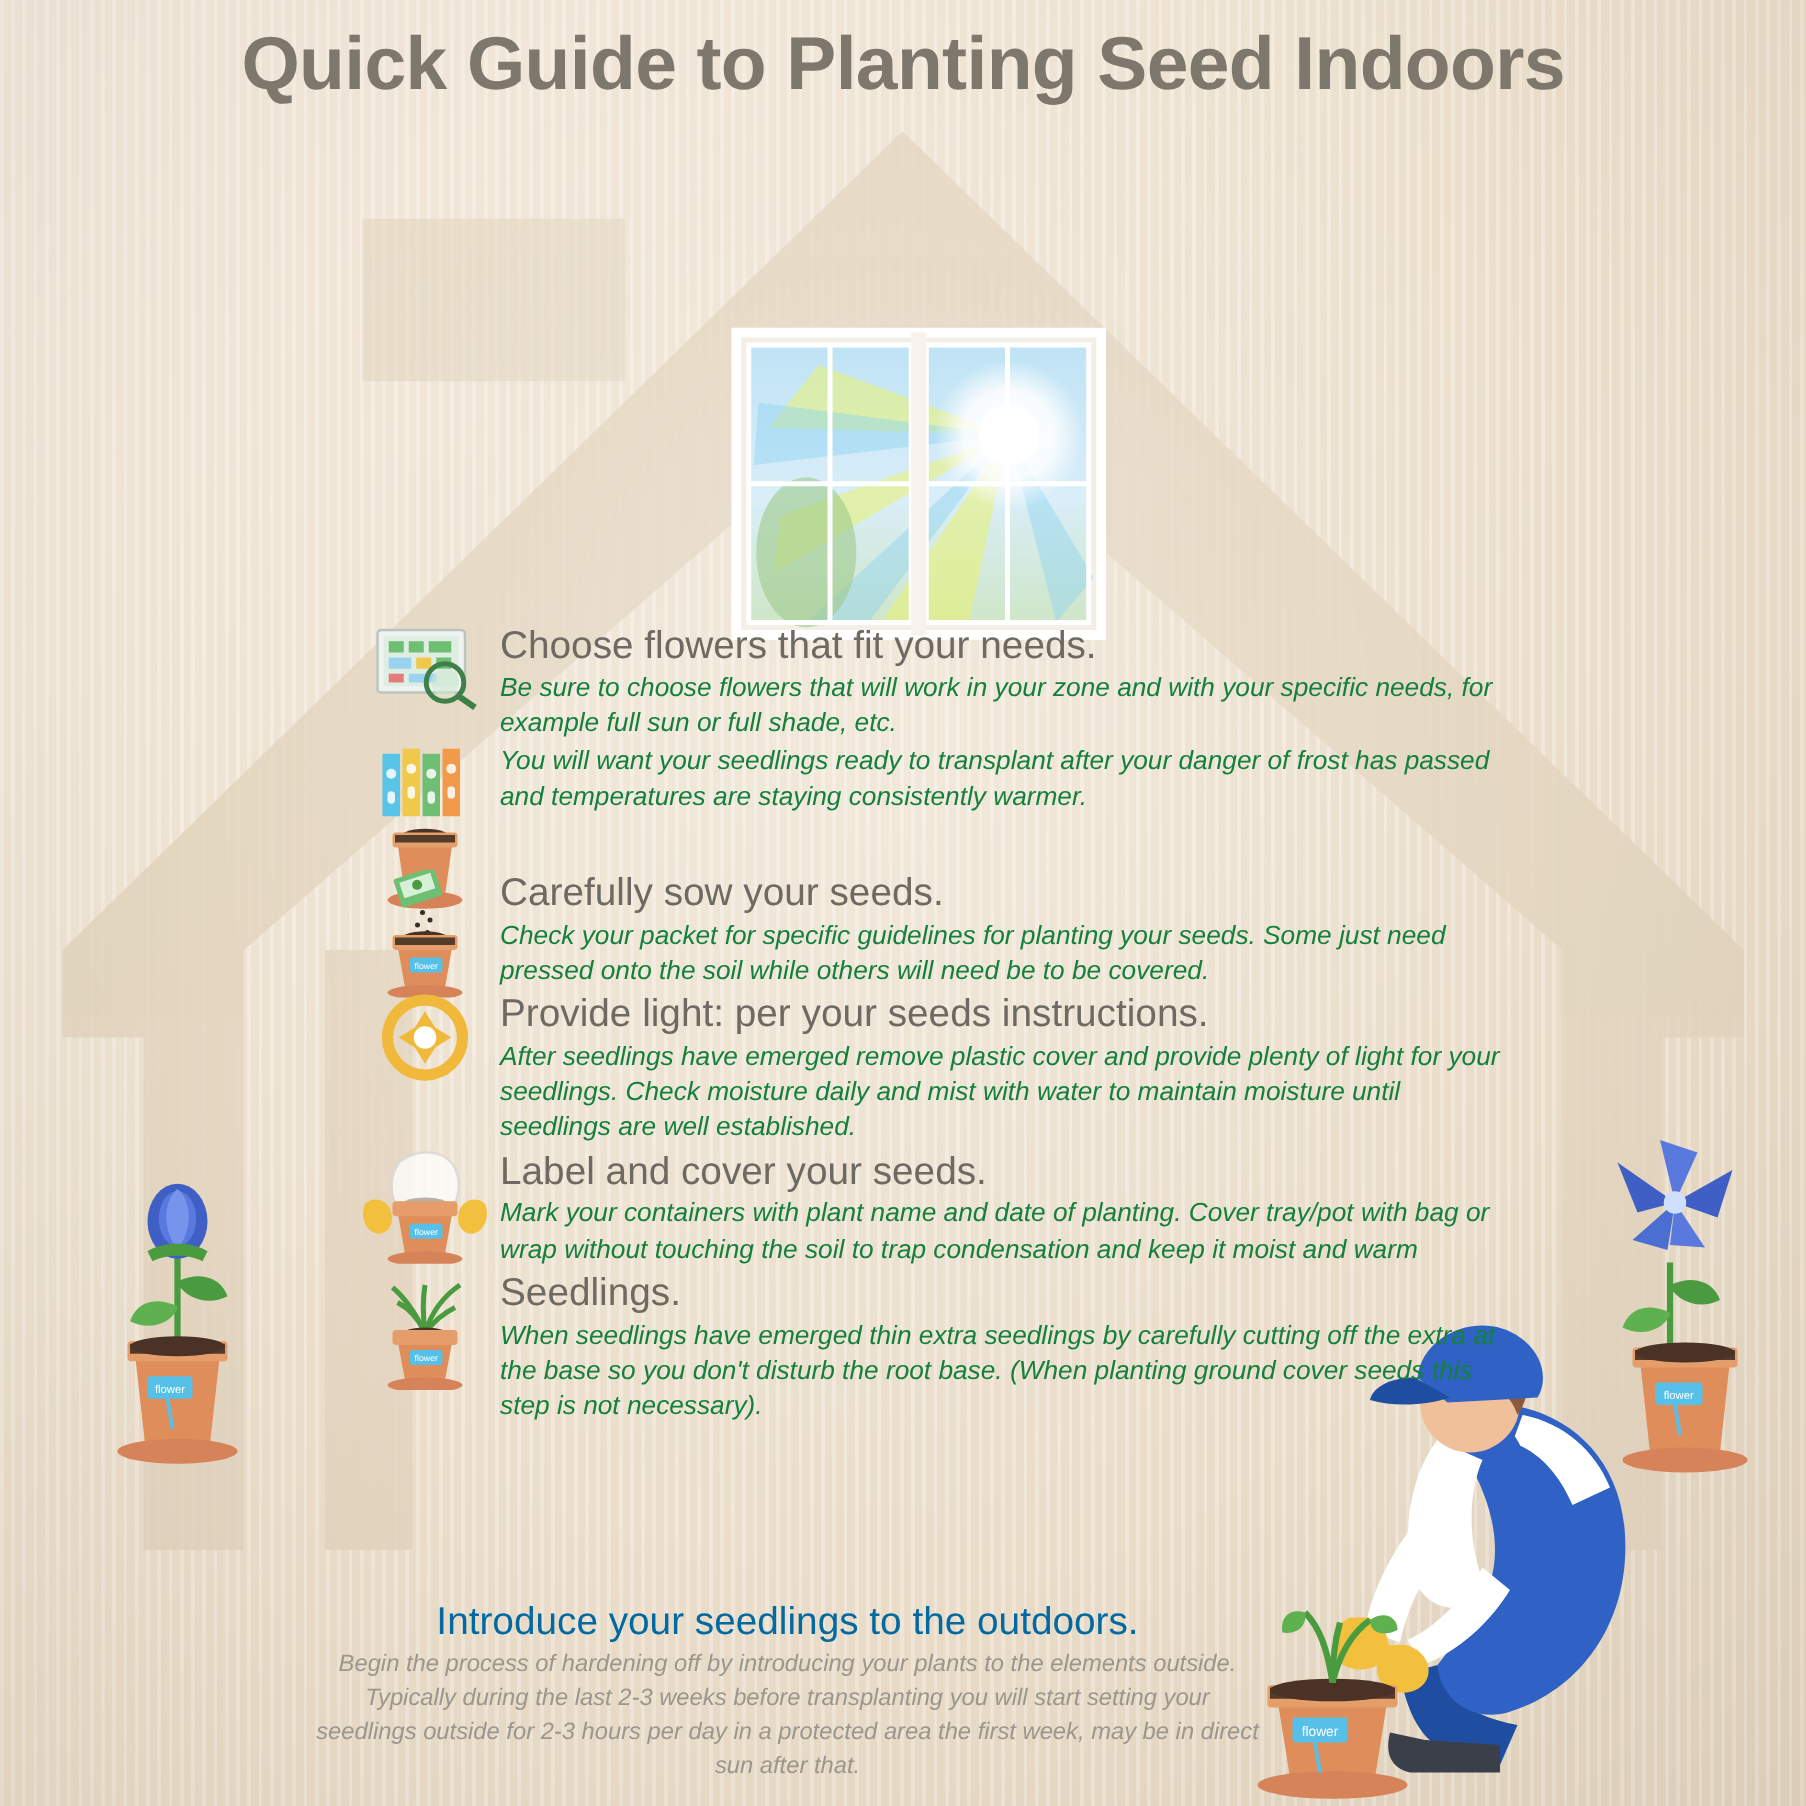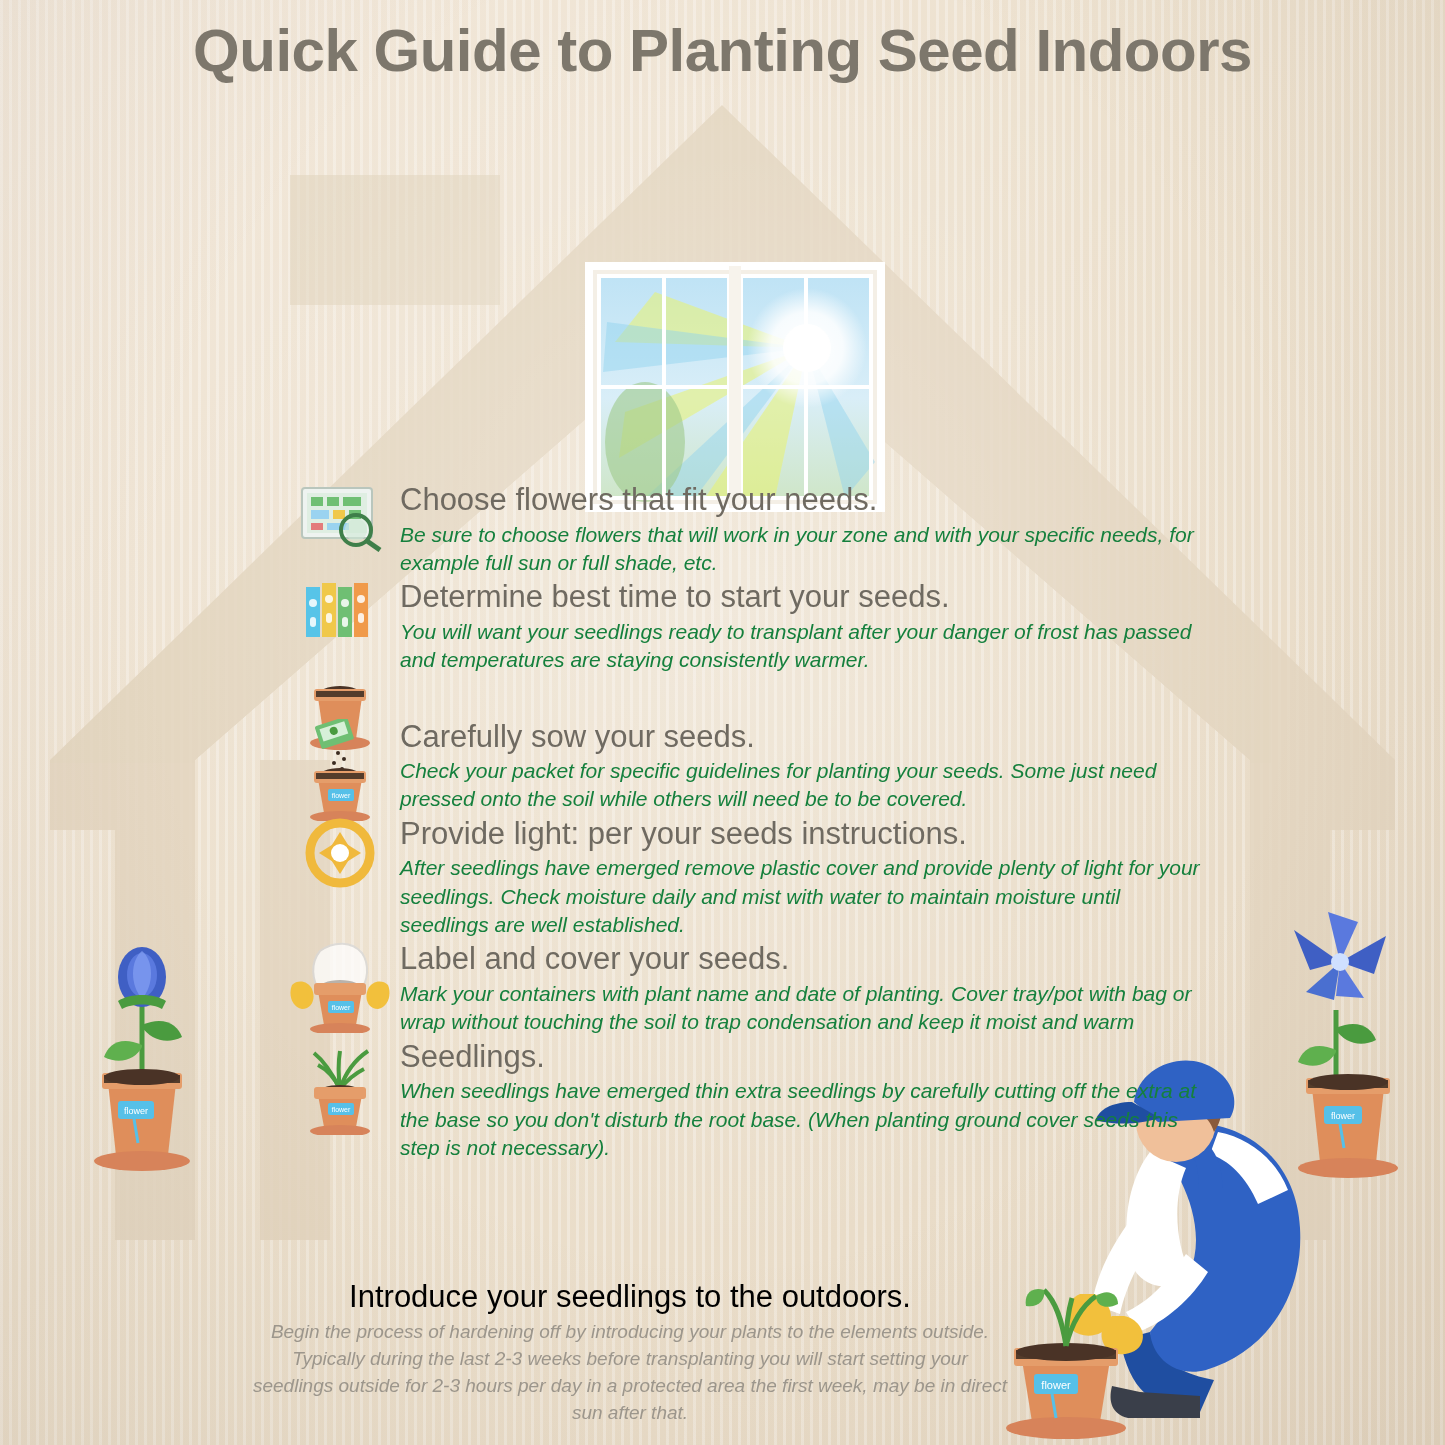--- a/index.html
+++ b/index.html
@@ -44,21 +44,21 @@
     text-align: center;
     font-size: 60px;
     font-weight: bold;
     color: #7d776c;
     letter-spacing: -0.5px;
   }
   
   .steps {
     position: absolute;
     left: 290px;
-    top: 482px;
+    top: 498px;
     width: 930px;
   }
   .step {
     position: relative;
     min-height: 40px;
     padding-left: 110px;
     margin-bottom: 2px;
   }
   .step-icon {
     position: absolute;
@@ -85,21 +85,21 @@
   
   .footer {
     position: absolute;
     left: 250px;
     top: 1278px;
     width: 760px;
     text-align: center;
   }
   .footer-head {
     font-size: 31px;
-    color: #000000;
+    color: #0369a1;
     line-height: 1.2;
     text-align: center;
   }
   .footer-body {
     font-size: 19px;
     font-style: italic;
     color: #9c968c;
     line-height: 1.42;
     margin-top: 4px;
   }
@@ -297,21 +297,20 @@
               <circle cx="39" cy="20" r="4"></circle>
                 <circle cx="55" cy="16" r="4"></circle>
               <rect x="4" y="34" width="6" height="10" rx="3"></rect>
               <rect x="20" y="30" width="6" height="10" rx="3"></rect>
               <rect x="36" y="34" width="6" height="10" rx="3"></rect>
               <rect x="52" y="30" width="6" height="10" rx="3"></rect>
             </g>
           </g>
         </svg>
       </div>
-      <div class="step-head">Determine best time to start your seeds.</div>
       <div class="step-body">You will want your seedlings ready to transplant after your danger of frost has passed and temperatures are staying consistently warmer.</div>
     </div>
 
     <div class="step">
       <div class="step-icon">
         <svg width="92" height="76" viewBox="0 0 92 76">
           <ellipse cx="46" cy="18" rx="22" ry="9" fill="#4a3326"></ellipse>
           <path d="M24 20 L68 20 L62 62 L30 62 Z" fill="#df8e5b"></path>
           <rect x="20" y="12" width="52" height="12" rx="3" fill="#e59d6a"></rect>
           <path d="M22 14 h48 v6 h-48z" fill="#3b2b20" opacity="0.85"></path>

